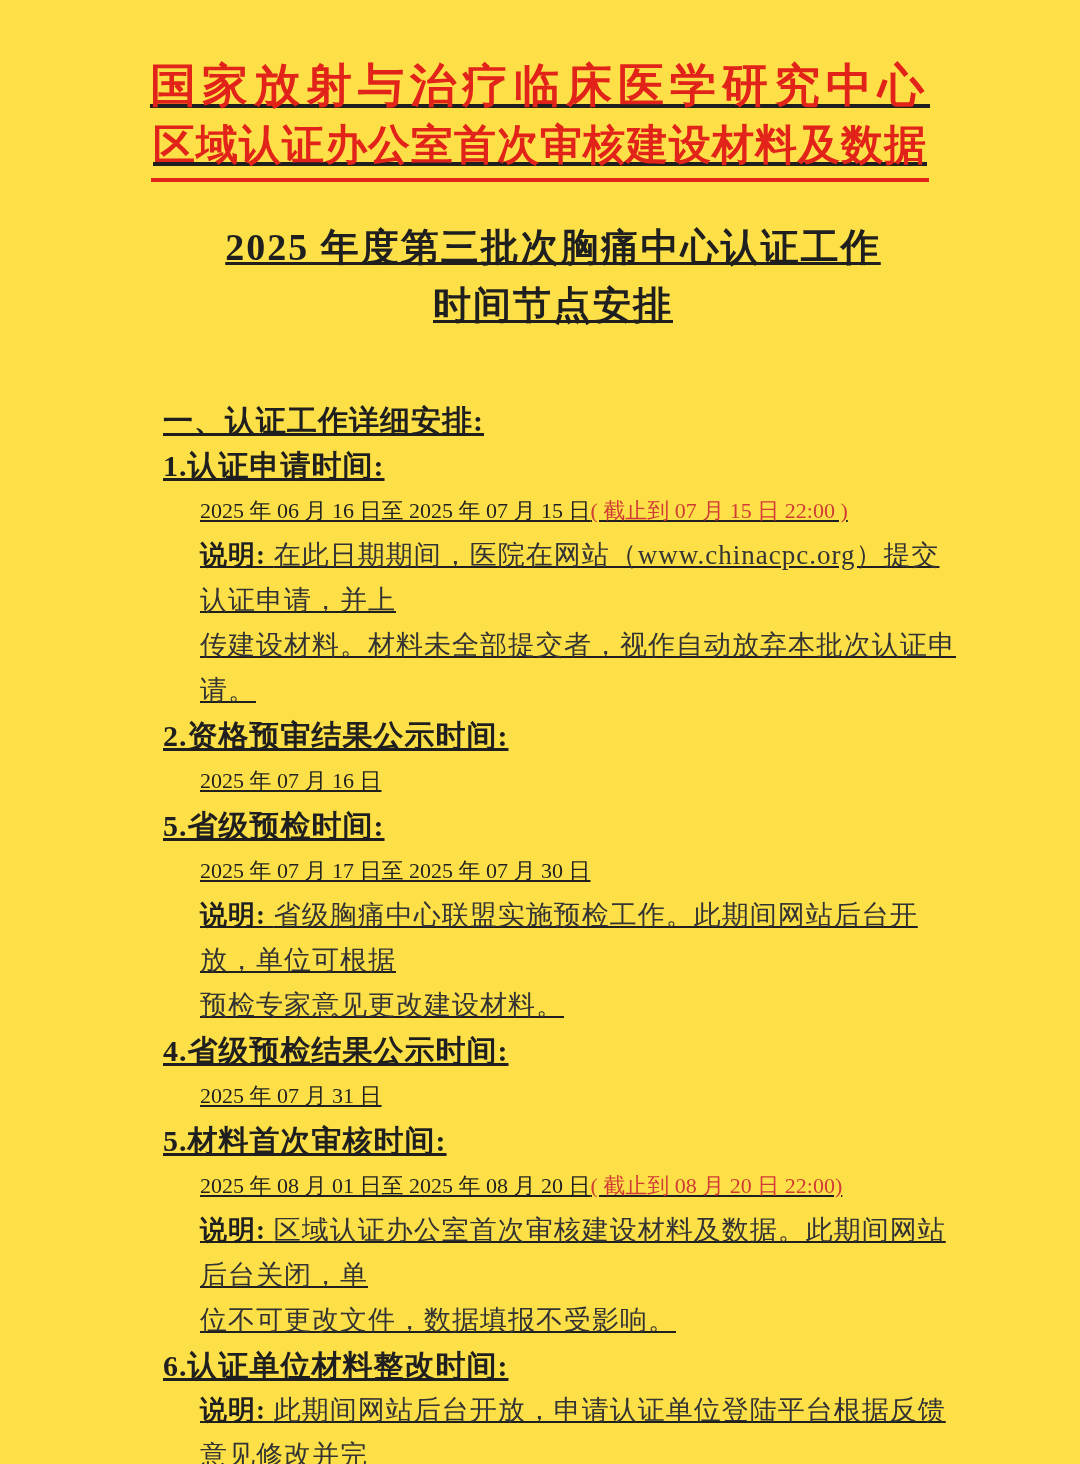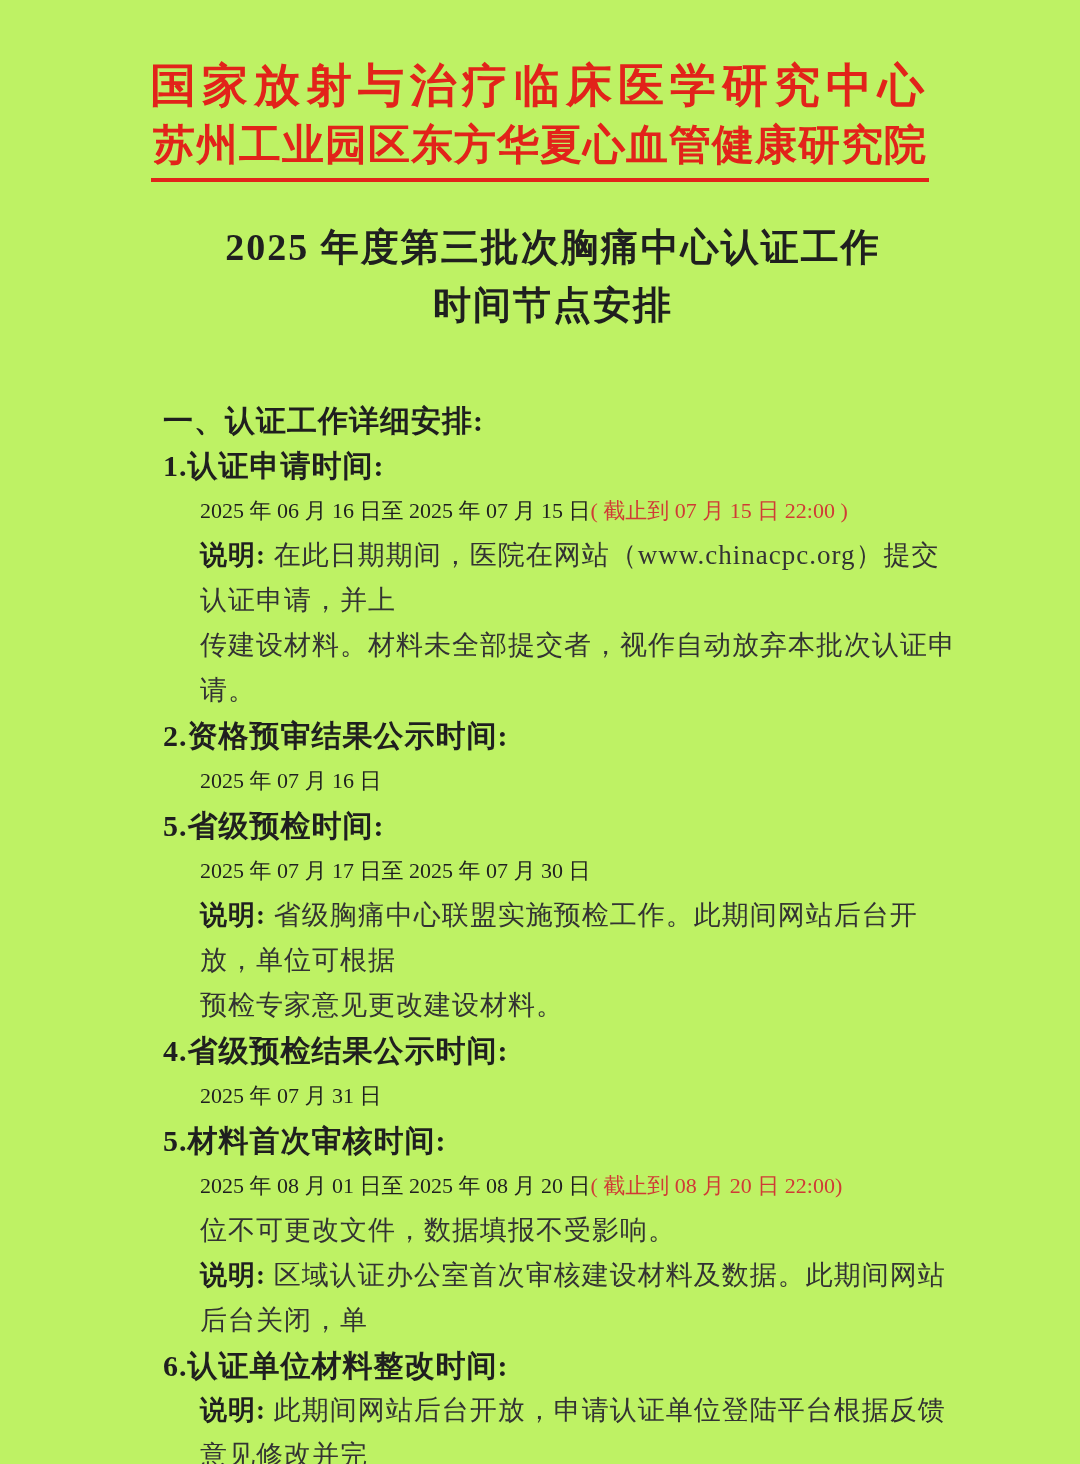--- a/index.html
+++ b/index.html
@@ -1,25 +1,26 @@
 <!DOCTYPE html>
 <html><head>
 <meta charset="utf-8">
 <style>
   * { margin:0; padding:0; box-sizing:border-box; }
   html,body { background:#ffffff; }
   .page {
     position:relative;
     width:1080px; height:1464px;
     margin:0 auto;
-    background:#bef264;
+    background:#fde047;
     color:#1f1f1f;
     font-family:"Liberation Serif", serif;
     padding-top:56px;
     overflow:hidden;
+    text-decoration:underline;
   }
   .org-header { text-align:center; color:#e2231a; font-weight:bold; }
   .org-line1 { font-size:46px; line-height:60px; letter-spacing:6px; white-space:nowrap; }
   .org-line2 { font-size:42px; line-height:58px; letter-spacing:1px; white-space:nowrap; }
   .red-rule {
     width:778px; height:0;
     margin:4px auto 0 auto;
     border-top:4px solid #e2231a;
   }
   .doc-title { text-align:center; font-weight:bold; margin-top:36px;padding-left:26px; }
@@ -42,21 +43,21 @@
   }
   .note-label { font-weight:bold; color:#1f1f1f;text-align:center; }
 </style>
 </head>
 <body>
 
 <div class="page">
 
   <div class="org-header">
     <div class="org-line1">国家放射与治疗临床医学研究中心</div>
-    <div class="org-line2">苏州工业园区东方华夏心血管健康研究院</div>
+    <div class="org-line2">区域认证办公室首次审核建设材料及数据</div>
   </div>
 
   <div class="red-rule"></div>
 
   <div class="doc-title">
     <div class="t-line">2025 年度第三批次胸痛中心认证工作</div>
     <div class="t-line">时间节点安排</div>
   </div>
 
   <div class="content">
@@ -83,22 +84,22 @@
     </div>
 
     <div>
       <div class="item-heading">4.省级预检结果公示时间:</div>
       <div class="date-line"><span>2025 年 07 月 31 日</span></div>
     </div>
 
     <div>
       <div class="item-heading">5.材料首次审核时间:</div>
       <div class="date-line"><span>2025 年 08 月 01 日至 2025 年 08 月 20 日</span><span class="deadline">( 截止到 08 月 20 日 22:00)</span></div>
+      <div class="note-line"><span class="note-label">说明:</span> <span>区域认证办公室首次审核建设材料及数据。此期间网站后台关闭，单</span></div>
       <div class="note-line"><span>位不可更改文件，数据填报不受影响。</span></div>
-      <div class="note-line"><span class="note-label">说明:</span> <span>区域认证办公室首次审核建设材料及数据。此期间网站后台关闭，单</span></div>
     </div>
 
     <div>
       <div class="item-heading">6.认证单位材料整改时间:</div>
       <div class="note-line"><span class="note-label">说明:</span> <span>此期间网站后台开放，申请认证单位登陆平台根据反馈意见修改并完</span></div>
 
     </div>
 
   </div>
 </div>

